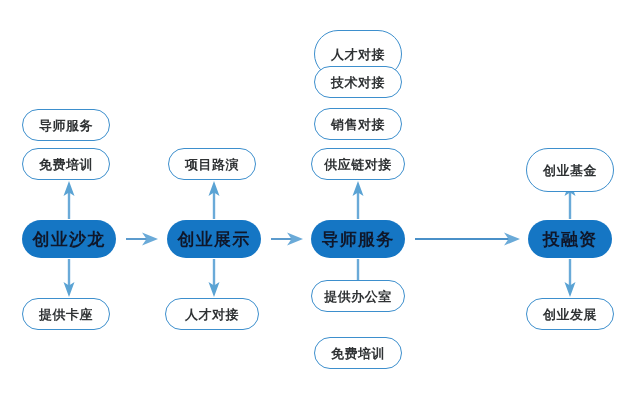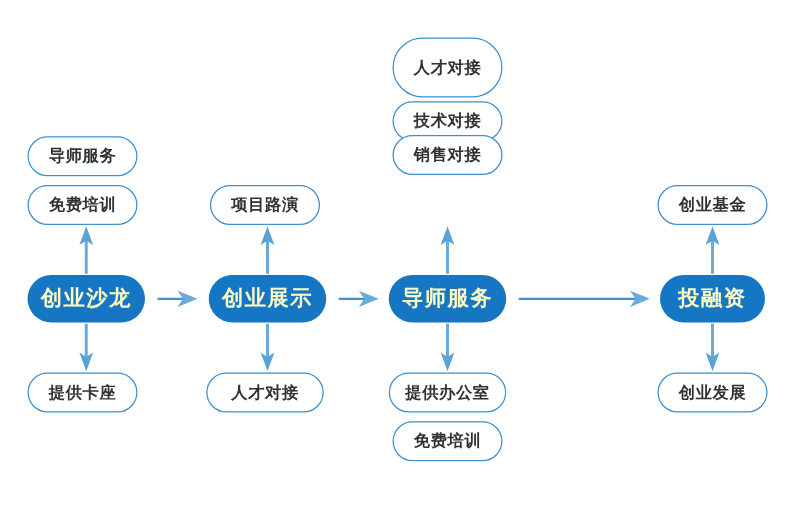--- a/index.html
+++ b/index.html
@@ -35,21 +35,21 @@
     white-space: nowrap;
     line-height: 1;
   }
 
   
   .mainnode {
     position: absolute;
     box-sizing: border-box;
     background: #1576c4;
     border-radius: 999px;
-    color: #fef9c3;
+    color: #0f172a;
     font-size: 17px;
     font-weight: 700;
     letter-spacing: 1.2px;
     display: flex;
     align-items: center;
     justify-content: center;
     white-space: nowrap;
     line-height: 1;
   }
 
@@ -124,23 +124,24 @@
   <div class="pill" style="left:22px; top:109px; width:88px; height:32px;">导师服务</div>
   <div class="pill" style="left:22px; top:148px; width:88px; height:32px;">免费培训</div>
   <div class="mainnode" style="left:22px; top:220px; width:94px; height:38px;">创业沙龙</div>
   <div class="pill" style="left:22px; top:298px; width:88px; height:32px;">提供卡座</div>
 
   <div class="pill" style="left:168px; top:148px; width:88px; height:32px;">项目路演</div>
   <div class="mainnode" style="left:167px; top:220px; width:94px; height:38px;">创业展示</div>
   <div class="pill" style="left:165px; top:298px; width:94px; height:32px;">人才对接</div>
 
   <div class="pill" style="left:314px; top:30px; width:88px; height:48px;">人才对接</div>
-  <div class="pill" style="left:314px; top:81px; width:88px; height:32px;">技术对接</div>
+  <div class="pill" style="left:314px; top:66px; width:88px; height:32px;">技术对接</div>
   <div class="pill" style="left:314px; top:108px; width:88px; height:32px;">销售对接</div>
+  <div class="pill" style="left:311px; top:148px; width:94px; height:32px;">供应链对接</div>
   <div class="mainnode" style="left:311px; top:220px; width:94px; height:38px;">导师服务</div>
-  <div class="pill" style="left:311px; top:298px; width:94px; height:32px;">提供办公室</div>
+  <div class="pill" style="left:311px; top:280px; width:94px; height:32px;">提供办公室</div>
   <div class="pill" style="left:314px; top:337px; width:88px; height:32px;">免费培训</div>
 
-  <div class="pill" style="left:526px; top:148px; width:88px; height:32px;">创业基金</div>
+  <div class="pill" style="left:526px; top:148px; width:88px; height:44px;">创业基金</div>
   <div class="mainnode" style="left:528px; top:220px; width:84px; height:38px;">投融资</div>
   <div class="pill" style="left:526px; top:298px; width:88px; height:32px;">创业发展</div>
 
 </div>
 
 </body></html>

